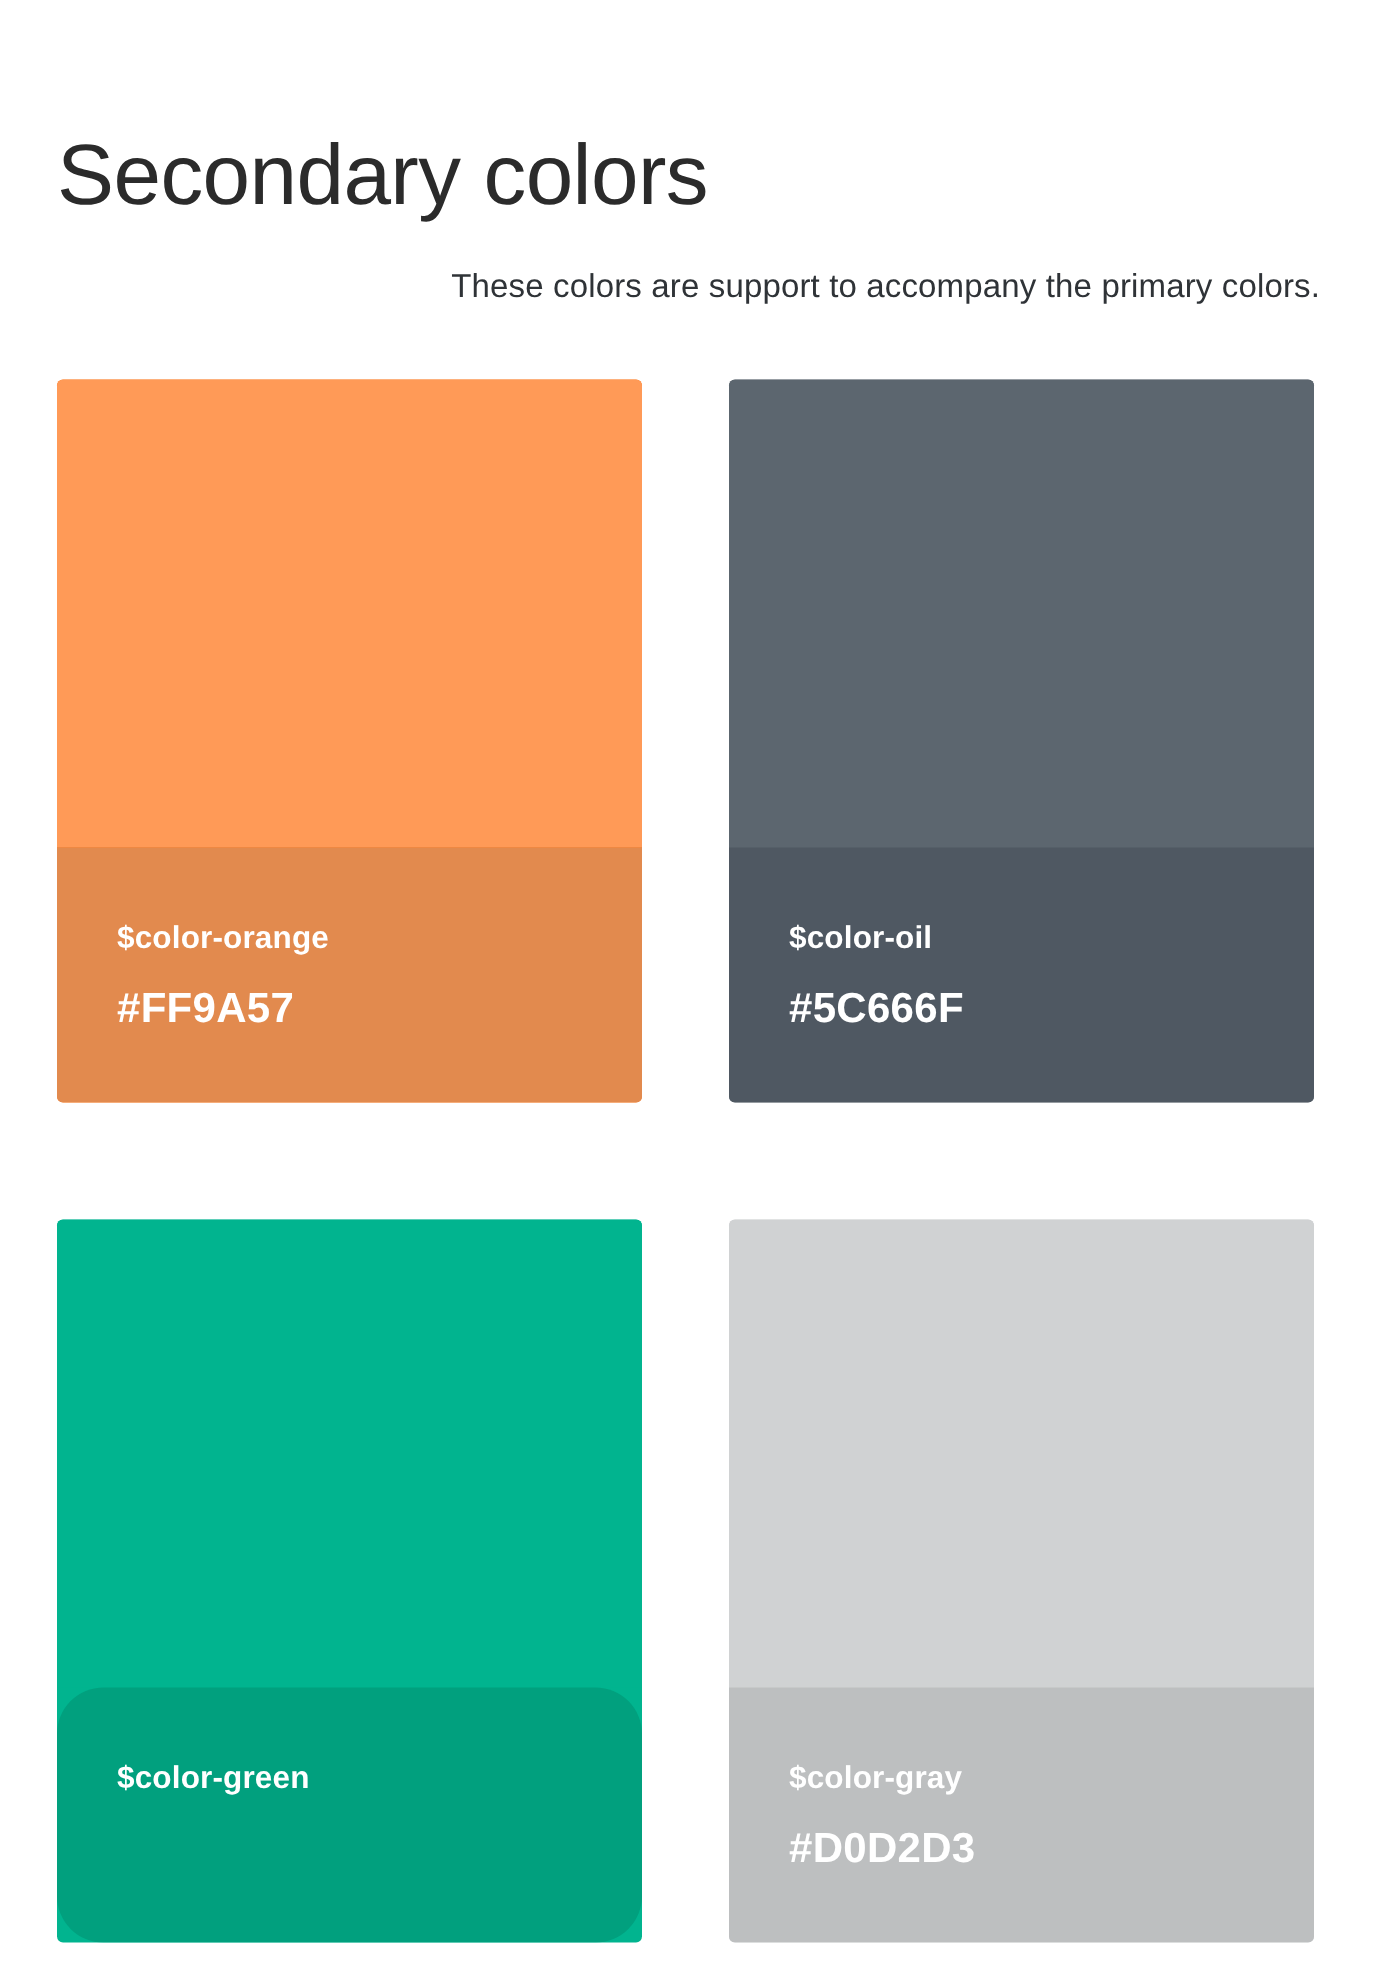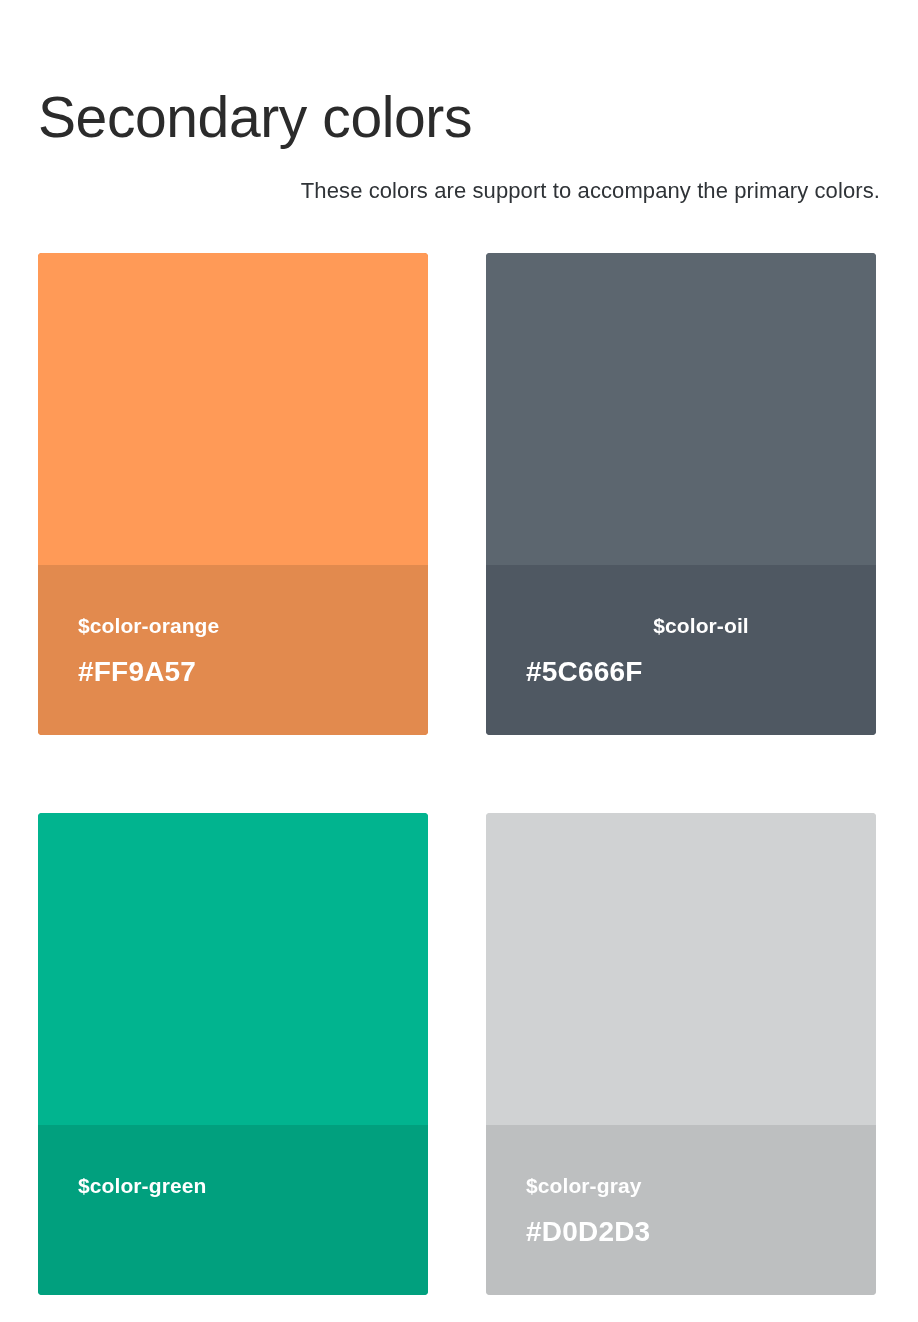--- a/index.html
+++ b/index.html
@@ -114,28 +114,28 @@
       <div class="swatch-top" style="background-color: rgb(255, 154, 87);"></div>
       <div class="swatch-caption" style="background-color: rgb(226, 138, 78);">
         <span class="swatch-name" style="color: rgb(255, 255, 255);">$color-orange</span>
         <span class="swatch-hex" style="color: rgb(255, 255, 255);">#FF9A57</span>
       </div>
     </div>
 
     <div class="swatch-card" style="background-color: rgb(92, 102, 111);">
       <div class="swatch-top" style="background-color: rgb(92, 102, 111);"></div>
       <div class="swatch-caption" style="background-color: rgb(79, 88, 98);">
-        <span class="swatch-name" style="color: rgb(255, 255, 255); text-align: center;">$color-oil</span>
+        <span class="swatch-name" style="color: rgb(255, 255, 255);">$color-oil</span>
         <span class="swatch-hex" style="color: rgb(255, 255, 255);">#5C666F</span>
       </div>
     </div>
 
     <div class="swatch-card" style="background-color: rgb(1, 180, 143);">
       <div class="swatch-top" style="background-color: rgb(1, 180, 143);"></div>
-      <div class="swatch-caption" style="background-color: rgb(1, 160, 126);">
+      <div class="swatch-caption" style="background-color: rgb(1, 160, 126); border-radius: 31px;">
         <span class="swatch-name" style="color: rgb(255, 255, 255);">$color-green</span>
       </div>
     </div>
 
     <div class="swatch-card" style="background-color: rgb(208, 210, 211);">
       <div class="swatch-top" style="background-color: rgb(208, 210, 211);"></div>
       <div class="swatch-caption" style="background-color: rgb(189, 191, 192);">
         <span class="swatch-name" style="color: rgb(255, 255, 255);">$color-gray</span>
         <span class="swatch-hex" style="color: rgb(255, 255, 255);">#D0D2D3</span>
       </div>

